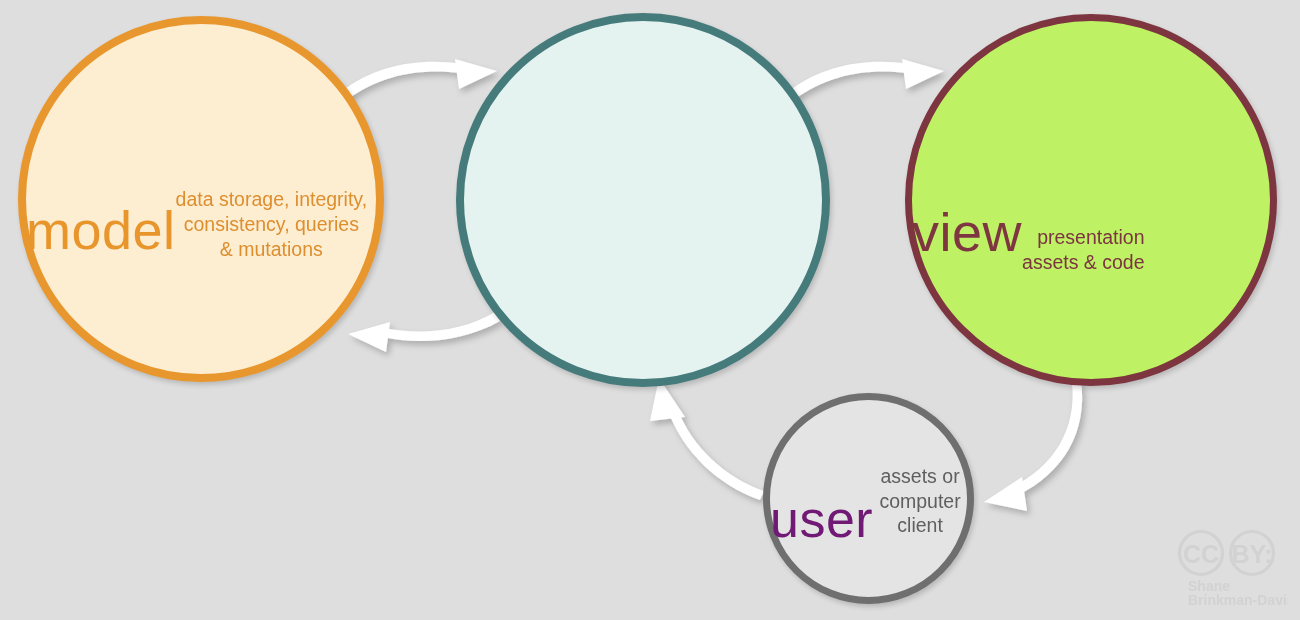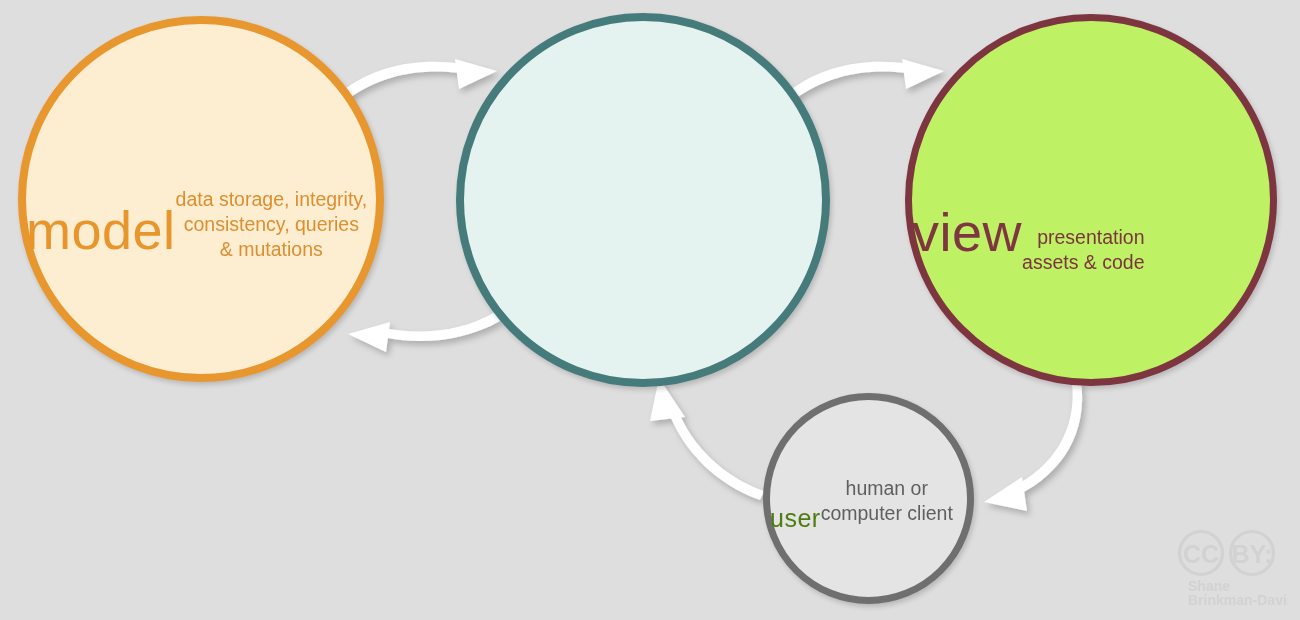--- a/index.html
+++ b/index.html
@@ -105,22 +105,22 @@
 
   
   #node-user {
     left: 763px; top: 393px;
     width: 211px; height: 211px;
     background: #e4e4e4;
     border: 7px solid #6f6f6f;
   }
   #node-user .title {
     margin-top: 40px;
-    font-size: 25px;
-    color: #4d7c0f;
+    font-size: 52px;
+    color: #701a75;
   }
   #node-user .desc {
     margin-top: 5px;
     font-size: 19.5px;
     color: #5f5f5f;
   }
 
   
   #cc-badge {
     position: absolute;
@@ -182,21 +182,21 @@
   </div>
 
   <div class="node" id="node-view">
     <div class="title">view</div>
     <div class="desc">presentation
 assets &amp; code</div>
   </div>
 
   <div class="node" id="node-user">
     <div class="title">user</div>
-    <div class="desc">human or
+    <div class="desc">assets or
 computer client</div>
   </div>
 
   <svg id="cc-badge" viewBox="0 0 112 78" xmlns="http://www.w3.org/2000/svg">
     <g fill="none" stroke="#d2d2d2" stroke-width="3.2">
       <circle cx="25" cy="24" r="21.5"></circle>
       <circle cx="76" cy="24" r="21.5"></circle>
     </g>
     <text x="25" y="34" text-anchor="middle" font-family="Liberation Sans, sans-serif" font-size="25" font-weight="bold" fill="#d2d2d2">CC</text>
     <text x="76" y="34" text-anchor="middle" font-family="Liberation Sans, sans-serif" font-size="25" font-weight="bold" fill="#d2d2d2">BY:</text>

